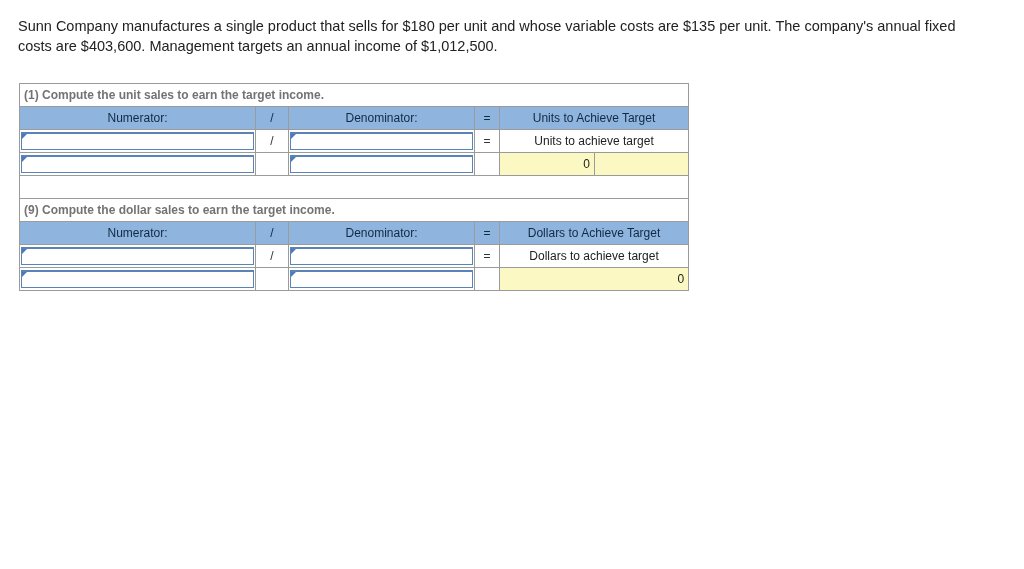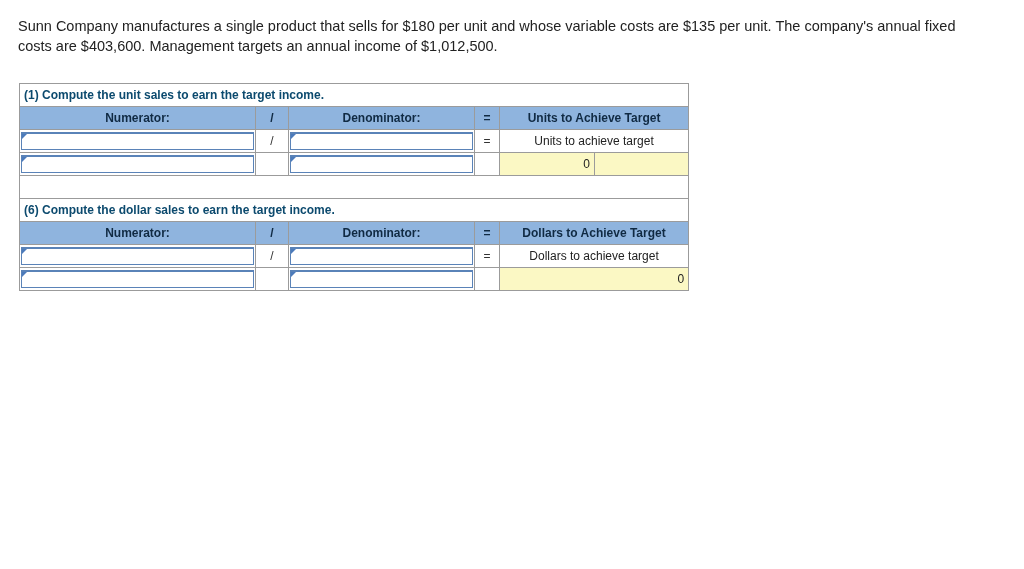--- a/index.html
+++ b/index.html
@@ -48,31 +48,31 @@
   .col-slash { width: 33px; }
   .col-den   { width: 186px; }
   .col-eq    { width: 25px; }
   .col-res-a { width: 95px; }
   .col-res-b { width: 94px; }
 
   
   .section-caption {
     font-weight: bold;
     font-size: 12px;
-    color: #0c4a6e;
+    color: #737373;
     padding-left: 4px !important;
     height: 21px;
     background: #ffffff;
     white-space: nowrap;
   }
 
   
   .hdr {
     background: #8FB4DE;
-    font-weight: bold;
+    font-weight: normal;
     font-size: 12px;
     color: #102a43;
     text-align: center;
     height: 21px;
     white-space: nowrap;
   }
 
   
   .op {
     text-align: center;
@@ -208,21 +208,21 @@
       <td class="op"></td>
       <td class="answer">0</td>
       <td class="answer-blank"></td>
     </tr>
 
     <tr class="spacer-row">
       <td colspan="6"></td>
     </tr>
 
     <tr>
-      <td class="section-caption" colspan="6">(6) Compute the dollar sales to earn the target income.</td>
+      <td class="section-caption" colspan="6">(9) Compute the dollar sales to earn the target income.</td>
     </tr>
 
     <tr>
       <td class="hdr">Numerator:</td>
       <td class="hdr">/</td>
       <td class="hdr">Denominator:</td>
       <td class="hdr">=</td>
       <td class="hdr" colspan="2">Dollars to Achieve Target</td>
     </tr>
 

